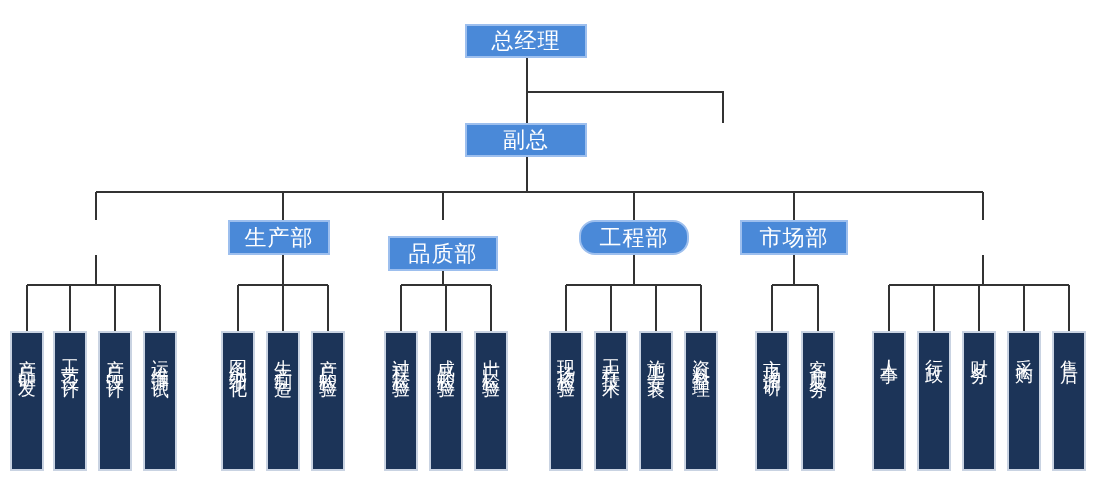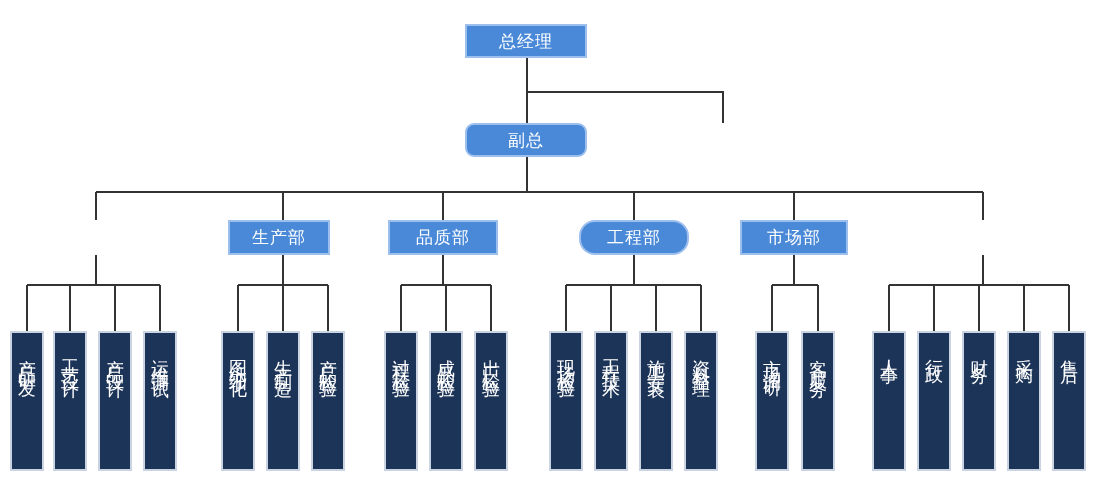--- a/index.html
+++ b/index.html
@@ -34,21 +34,21 @@
     box-sizing:border-box;
     color:var(--text);
     z-index:1;
   }
   .hbox{
     background:var(--blue);
     border:2px solid var(--blue-border);
     display:flex;
     align-items:center;
     justify-content:center;
-    font-size:17px;
+    font-size:22px;
     letter-spacing:1px;
     white-space:nowrap;
   }
   .vbox{
     background:var(--navy);
     border:2px solid var(--navy-border);
     display:flex;
     justify-content:center;
     padding-top:12px;
   }
@@ -71,24 +71,24 @@
     <path class="connector" d="M96,255 L96,285 M27,285 L160,285 M27,285 L27,331 M70,285 L70,331 M115,285 L115,331 M160,285 L160,331"></path>
     <path class="connector" d="M283,255 L283,285 M238,285 L328,285 M238,285 L238,331 M283,285 L283,331 M328,285 L328,331"></path>
     <path class="connector" d="M443,255 L443,285 M401,285 L491,285 M401,285 L401,331 M446,285 L446,331 M491,285 L491,331"></path>
     <path class="connector" d="M634,255 L634,285 M566,285 L701,285 M566,285 L566,331 M611,285 L611,331 M656,285 L656,331 M701,285 L701,331"></path>
     <path class="connector" d="M794,255 L794,285 M772,285 L818,285 M772,285 L772,331 M818,285 L818,331"></path>
     <path class="connector" d="M983,255 L983,285 M889,285 L1069,285 M889,285 L889,331 M934,285 L934,331 M979,285 L979,331 M1024,285 L1024,331 M1069,285 L1069,331"></path>
   </svg>
 
   <div class="node hbox" style="left:465px;top:24px;width:122px;height:34px;">总经理</div>
 
-  <div class="node hbox" style="left:465px;top:123px;width:122px;height:34px;border-radius:9px;">副总</div>
+  <div class="node hbox" style="left:465px;top:123px;width:122px;height:34px;">副总</div>
 
   <div class="node hbox" style="left:228px;top:220px;width:102px;height:35px;">生产部</div>
-  <div class="node hbox" style="left:388px;top:220px;width:110px;height:35px;">品质部</div>
+  <div class="node hbox" style="left:388px;top:236px;width:110px;height:35px;">品质部</div>
   <div class="node hbox" style="left:579px;top:220px;width:110px;height:35px;border-radius:16px;">工程部</div>
   <div class="node hbox" style="left:740px;top:220px;width:108px;height:35px;">市场部</div>
 
   <div class="node vbox" style="left:10px;top:331px;width:34px;height:140px;">
       <span>产品研发</span>
     </div>
   <div class="node vbox" style="left:53px;top:331px;width:34px;height:140px;">
       <span>工艺设计</span>
     </div>
   <div class="node vbox" style="left:98px;top:331px;width:34px;height:140px;">

